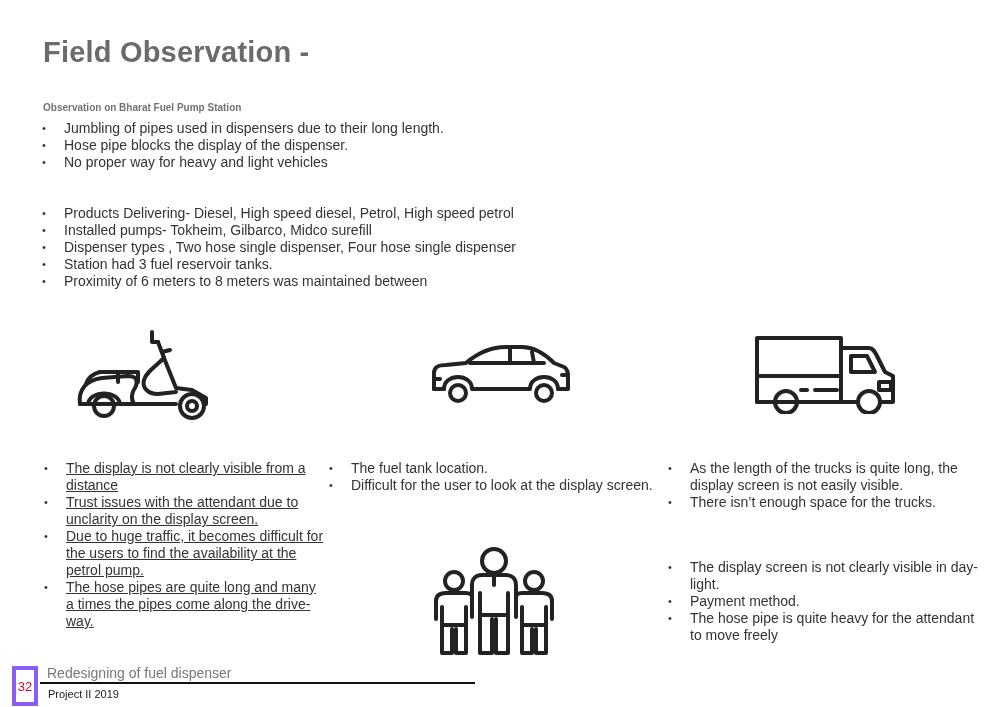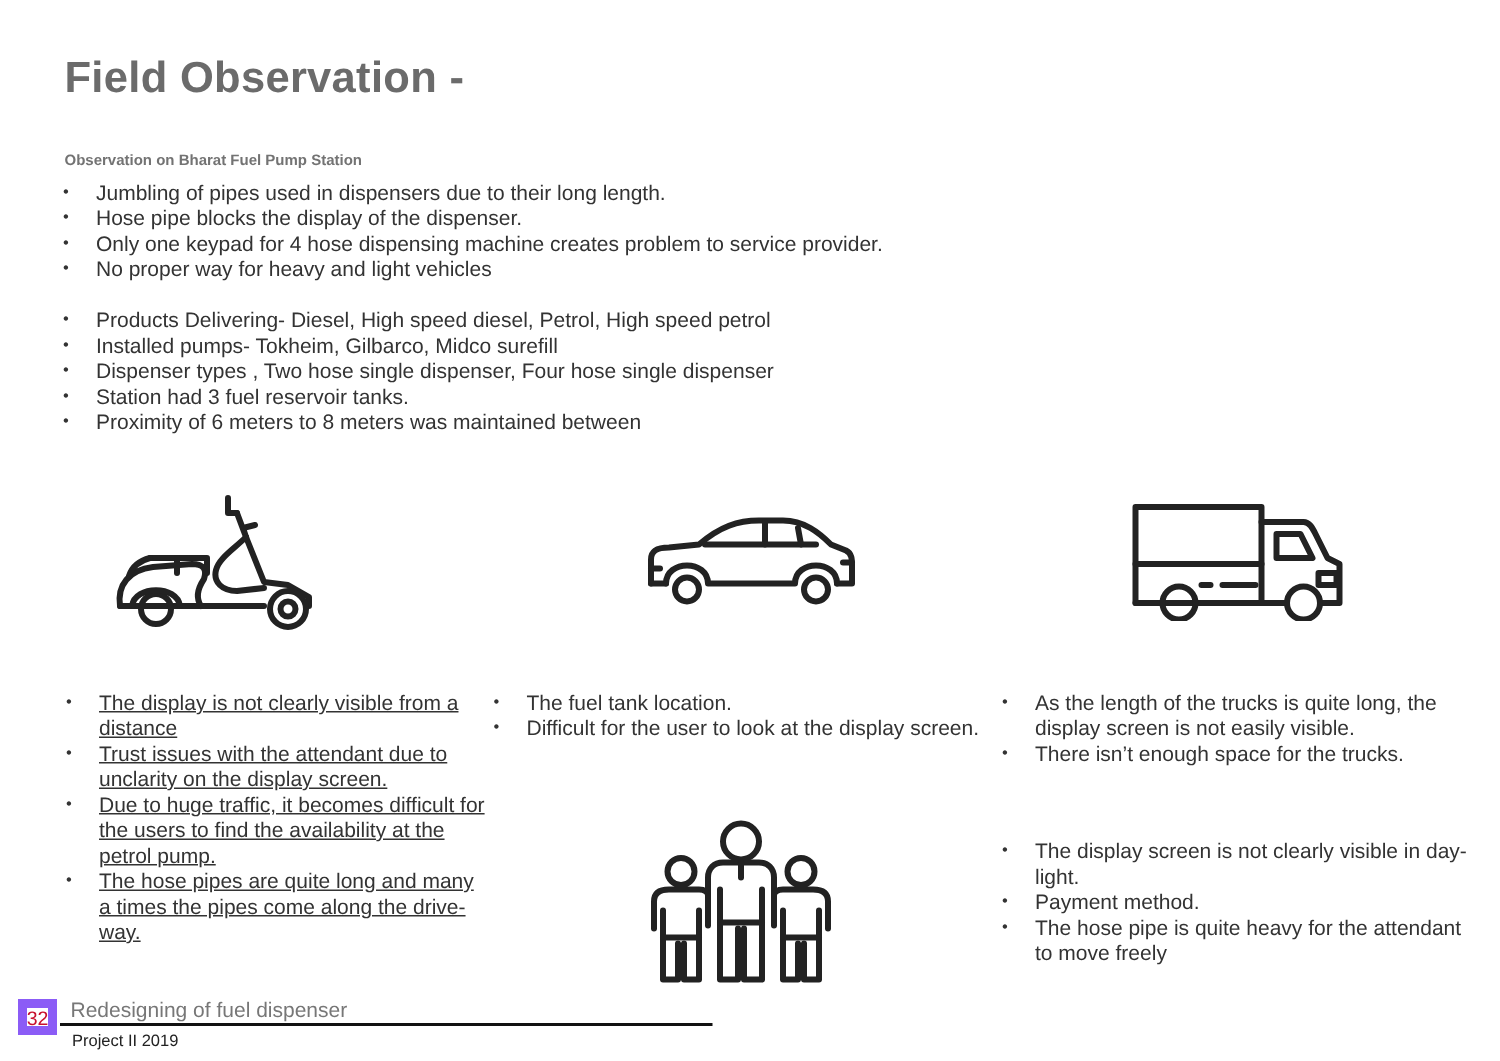--- a/index.html
+++ b/index.html
@@ -14,36 +14,35 @@
   ul.bl li::before { content: "•"; position: absolute; left: 0; top: 0; font-size: 11px; color: #333; }
   .list1 { left: 42px; top: 120px; width: 620px; }
   .list2 { left: 42px; top: 205px; width: 620px; }
   .list3 { left: 44px; top: 460px; width: 282px; text-decoration: underline; }
   .list4 { left: 329px; top: 460px; width: 340px; }
   .list5 { left: 668px; top: 460px; width: 310px; }
   .list6 { left: 668px; top: 559px; width: 310px; }
   .icon { position: absolute; }
   .icon svg { display: block; }
   .footer-line { position: absolute; left: 40px; top: 682px; width: 435px; height: 2px; background: #111; }
-  .page-box { position: absolute; left: 12px; top: 666px; width: 26px; height: 24px;
-              border: 6px solid #8b5cf6; box-sizing: border-box; display: flex; align-items: center;
+  .page-box { position: absolute; left: 12px; top: 666px; width: 26px; height: 40px;
+              border: 4px solid #8b5cf6; box-sizing: border-box; display: flex; align-items: center;
               justify-content: center; font-size: 13px; color: #c8102e; background: #fff; }
   .footer-title { position: absolute; left: 47px; top: 665px; font-size: 14px; color: #777; }
   .footer-sub { position: absolute; left: 48px; top: 688px; font-size: 11px; color: #222; text-align: right; }
 </style>
 </head>
 <body>
 
 <h1 class="title">Field Observation -</h1>
 <h2 class="subtitle">Observation on Bharat Fuel Pump Station</h2>
 
 <ul class="bl list1">
   <li>Jumbling of pipes used in dispensers due to their long length.</li>
   <li>Hose pipe blocks the display of the dispenser.</li>
-  <li>Only one keypad for 4 hose dispensing machine creates problem to service provider.</li>
   <li>No proper way for heavy and light vehicles</li>
 </ul>
 
 <ul class="bl list2">
   <li>Products Delivering- Diesel, High speed diesel, Petrol, High speed petrol</li>
   <li>Installed pumps- Tokheim, Gilbarco, Midco surefill</li>
   <li>Dispenser types , Two hose single dispenser, Four hose single dispenser</li>
   <li>Station had 3 fuel reservoir tanks.</li>
   <li>Proximity of 6 meters to 8 meters was maintained between</li>
 </ul>

